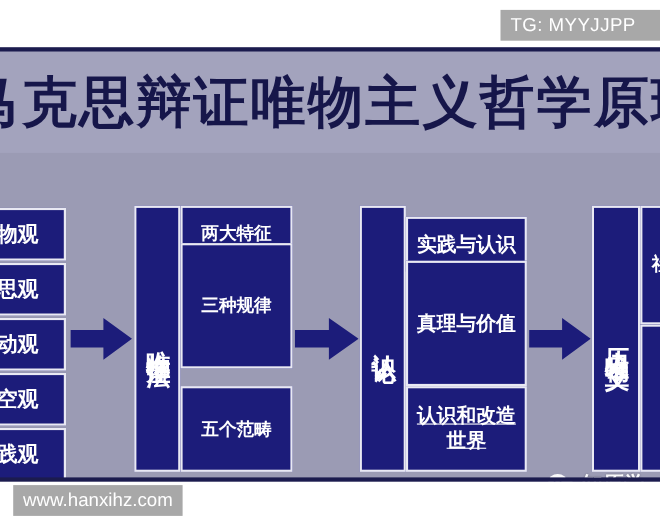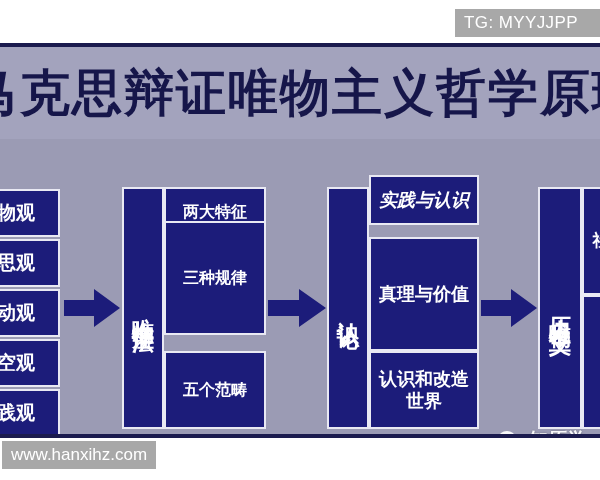--- a/index.html
+++ b/index.html
@@ -119,23 +119,23 @@
   
   .g2-main { left: 122px; top: 44px; width: 42px; height: 242px; font-size: 22px; }
   .g2-sub { left: 164px; width: 102px; font-size: 16px; }
   .g2-0 { top: 44px; height: 50px; }
   .g2-1 { top: 78px; height: 114px; }
   .g2-2 { top: 208px; height: 78px; }
 
   
   .g3-main { left: 327px; top: 44px; width: 42px; height: 242px; font-size: 22px; }
   .g3-sub { left: 369px; width: 110px; font-size: 18px; }
-  .g3-0 { top: 32px; height: 50px; font-style: italic; }
+  .g3-0 { top: 54px; height: 50px; }
   .g3-1 { top: 94px; height: 114px; text-align: right; }
-  .g3-2 { top: 208px; height: 78px; line-height: 1.25; padding: 0 4px; }
+  .g3-2 { top: 208px; height: 78px; line-height: 1.25; padding: 0 4px; text-decoration: underline; }
 
   
   .g4-main { left: 538px; top: 44px; width: 44px; height: 242px; font-size: 22px; }
   .g4-sub { left: 582px; width: 72px; font-size: 17px; line-height: 1.15; }
   .g4-0 { top: 44px; height: 108px; }
   .g4-1 { top: 152px; height: 134px; }
 
   
   .arrow {
     position: absolute;
@@ -158,21 +158,21 @@
   .wechat-wm .wm-text {
     color: #ffffff;
     font-size: 19px;
     font-weight: bold;
     white-space: nowrap;
     font-family: "DejaVu Sans", "Liberation Sans", sans-serif;
     text-shadow: 0 0 2px rgba(0,0,0,0.35);
   }
   .url-badge {
     position: absolute;
-    left: 2px; top: 441px;
+    left: 12px; top: 441px;
     height: 28px;
     background: #a8a8a8;
     color: #ffffff;
     font-size: 17px;
     display: flex;
     align-items: center;
     padding: 0 9px;
     box-sizing: border-box;
   }
   .bottom-white {

